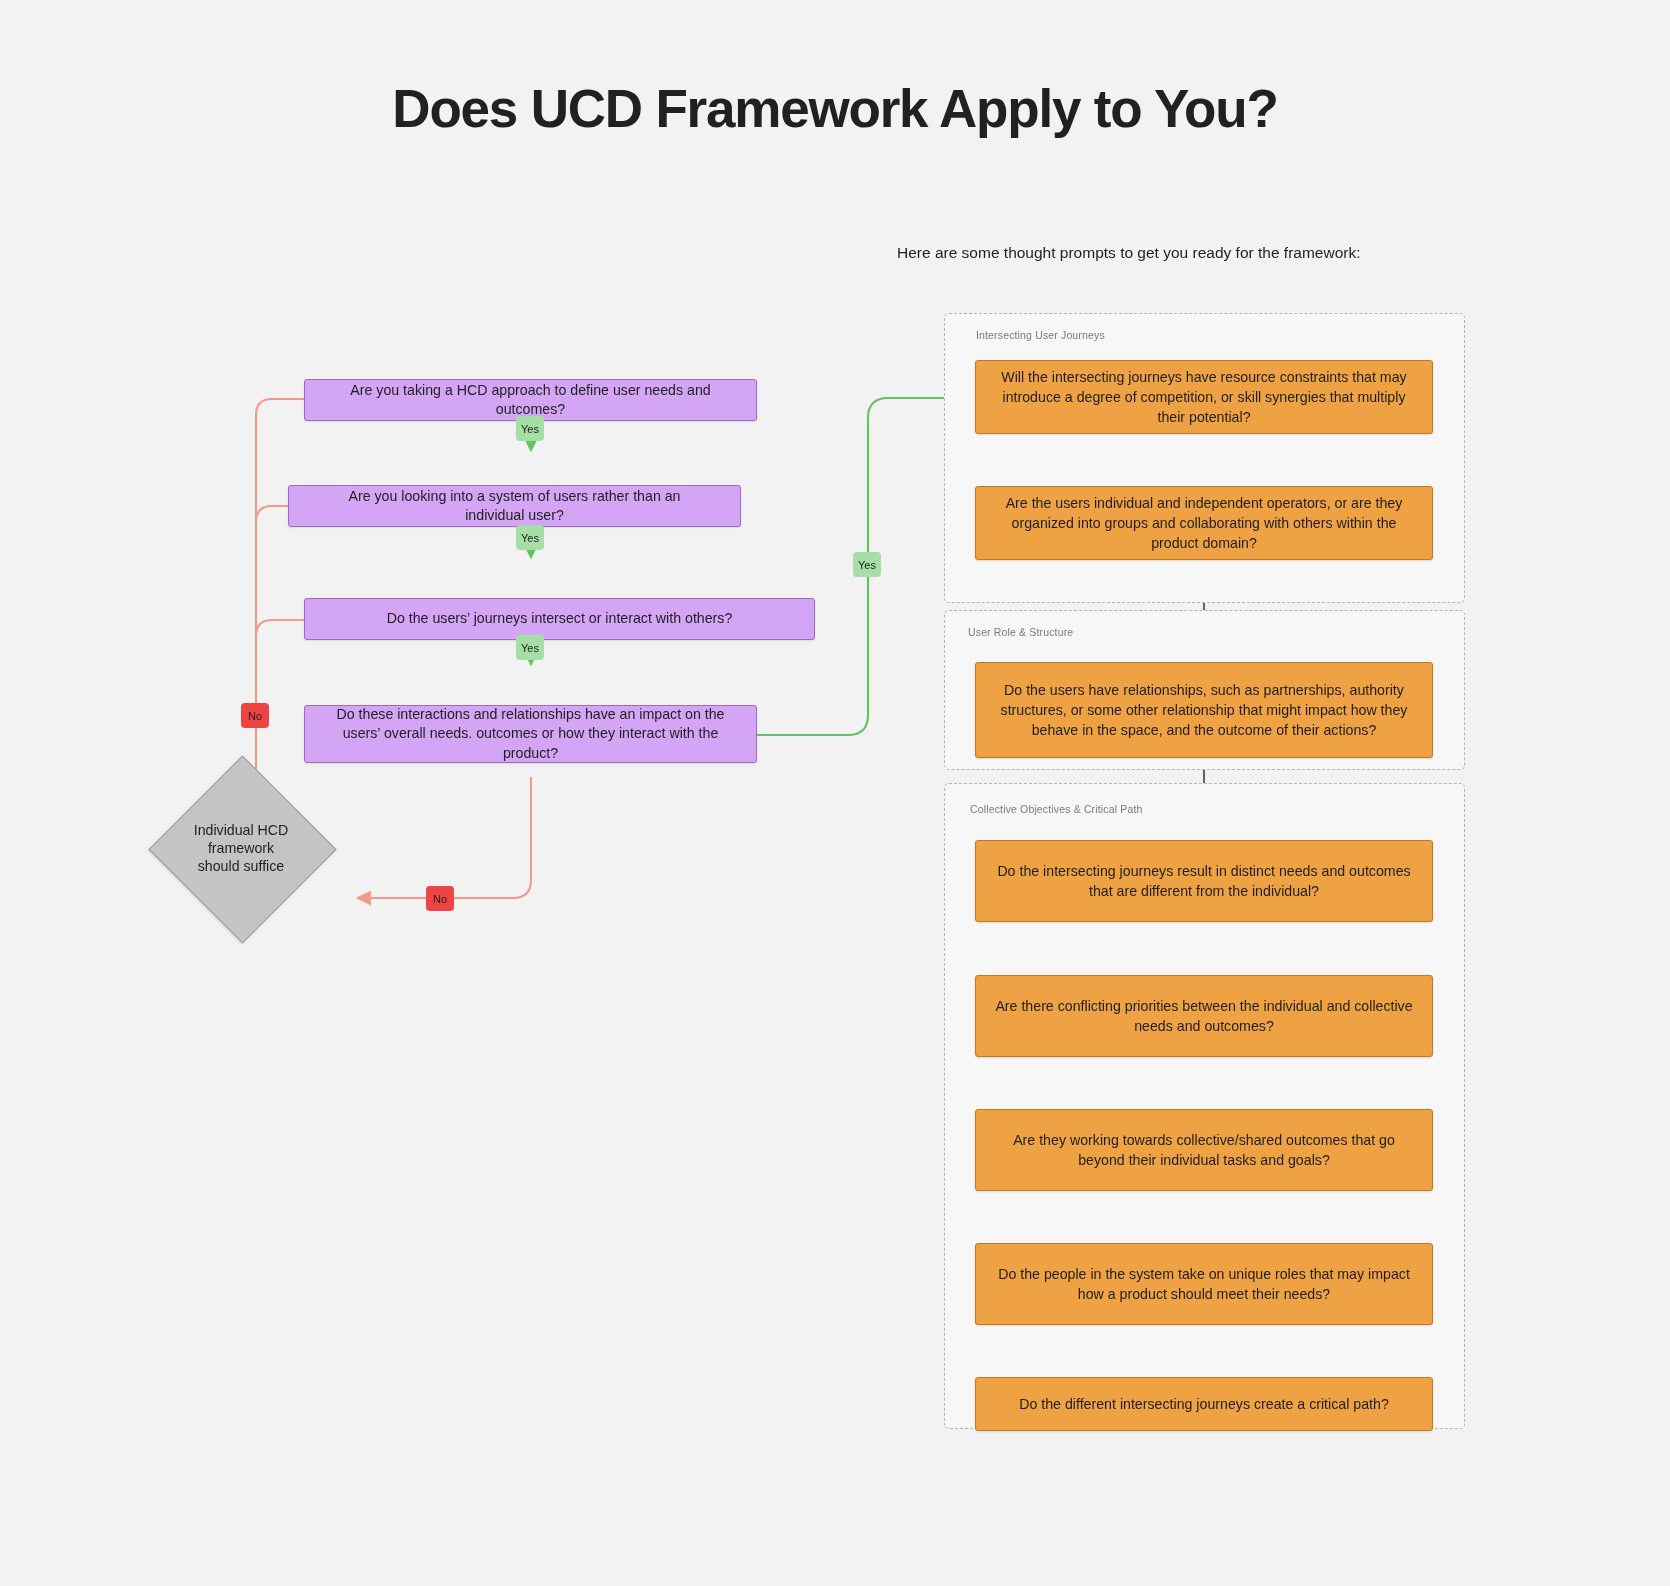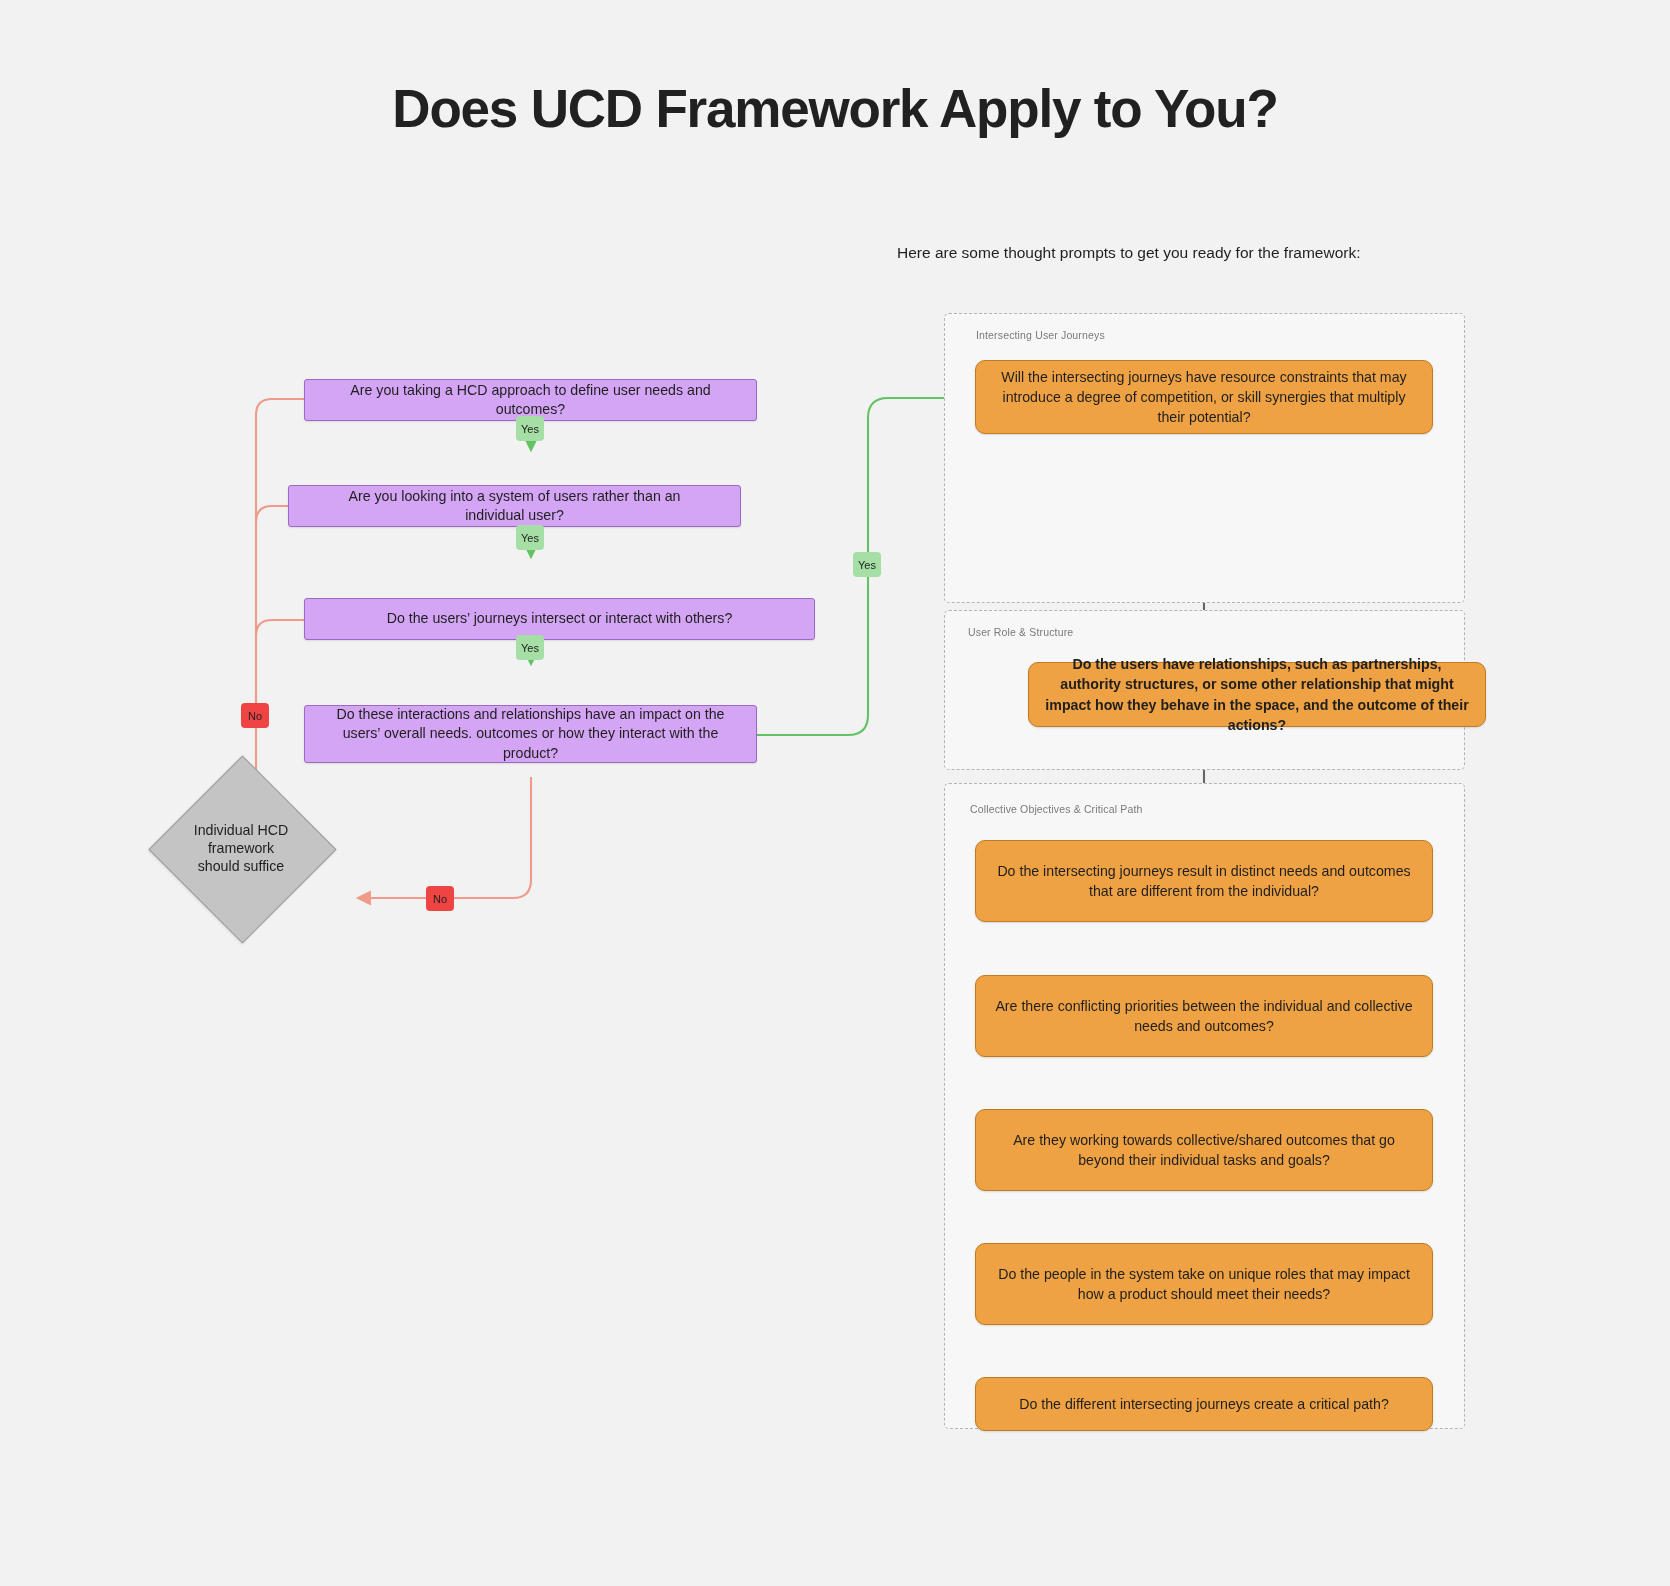--- a/index.html
+++ b/index.html
@@ -134,21 +134,21 @@
     font-size: 10.5px;
     color: #7a7a7a;
     letter-spacing: 0.15px;
   }
 
   .onode {
     position: absolute;
     box-sizing: border-box;
     background: #EFA243;
     border: 1.6px solid #C07A22;
-    border-radius: 10px;
+    border-radius: 3px;
     color: #1f1f1f;
     font-size: 14.2px;
     line-height: 1.42;
     display: flex;
     align-items: center;
     justify-content: center;
     text-align: center;
     padding: 6px 16px;
     box-shadow: 0 1px 2px rgba(0,0,0,0.12);
   }
@@ -252,26 +252,29 @@
 
   <div class="prompts-intro">Here are some thought prompts to get you ready for the framework:</div>
 
   <div class="group-box" style="left:944px; top:313px; width:521px; height:290px;">
   </div>
   <div class="group-label" style="left:976px; top:329px;">Intersecting User Journeys</div>
 
   <div class="onode" style="left:975px; top:360px; width:458px; height:74px;">
     <span>Will the intersecting journeys have resource constraints that may introduce a degree of competition, or skill synergies that multiply their potential?</span>
   </div>
+  <div class="onode" style="left:975px; top:486px; width:458px; height:74px;">
+    <span>Are the users individual and independent operators, or are they organized into groups and collaborating with others within the product domain?</span>
+  </div>
 
   <div class="group-box" style="left:944px; top:610px; width:521px; height:160px;">
   </div>
   <div class="group-label" style="left:968px; top:626px;">User Role &amp; Structure</div>
 
-  <div class="onode" style="left:1028px; top:662px; width:458px; height:65px;font-weight:bold;">
+  <div class="onode" style="left:975px; top:662px; width:458px; height:96px;">
     <span>Do the users have relationships, such as partnerships, authority structures, or some other relationship that might impact how they behave in the space, and the outcome of their actions?</span>
   </div>
 
   <div class="group-box" style="left:944px; top:783px; width:521px; height:646px;">
   </div>
   <div class="group-label" style="left:970px; top:803px;">Collective Objectives &amp; Critical Path</div>
 
   <div class="onode" style="left:975px; top:840px; width:458px; height:82px;">
     <span>Do the intersecting journeys result in distinct needs and outcomes that are different from the individual?</span>
   </div>

